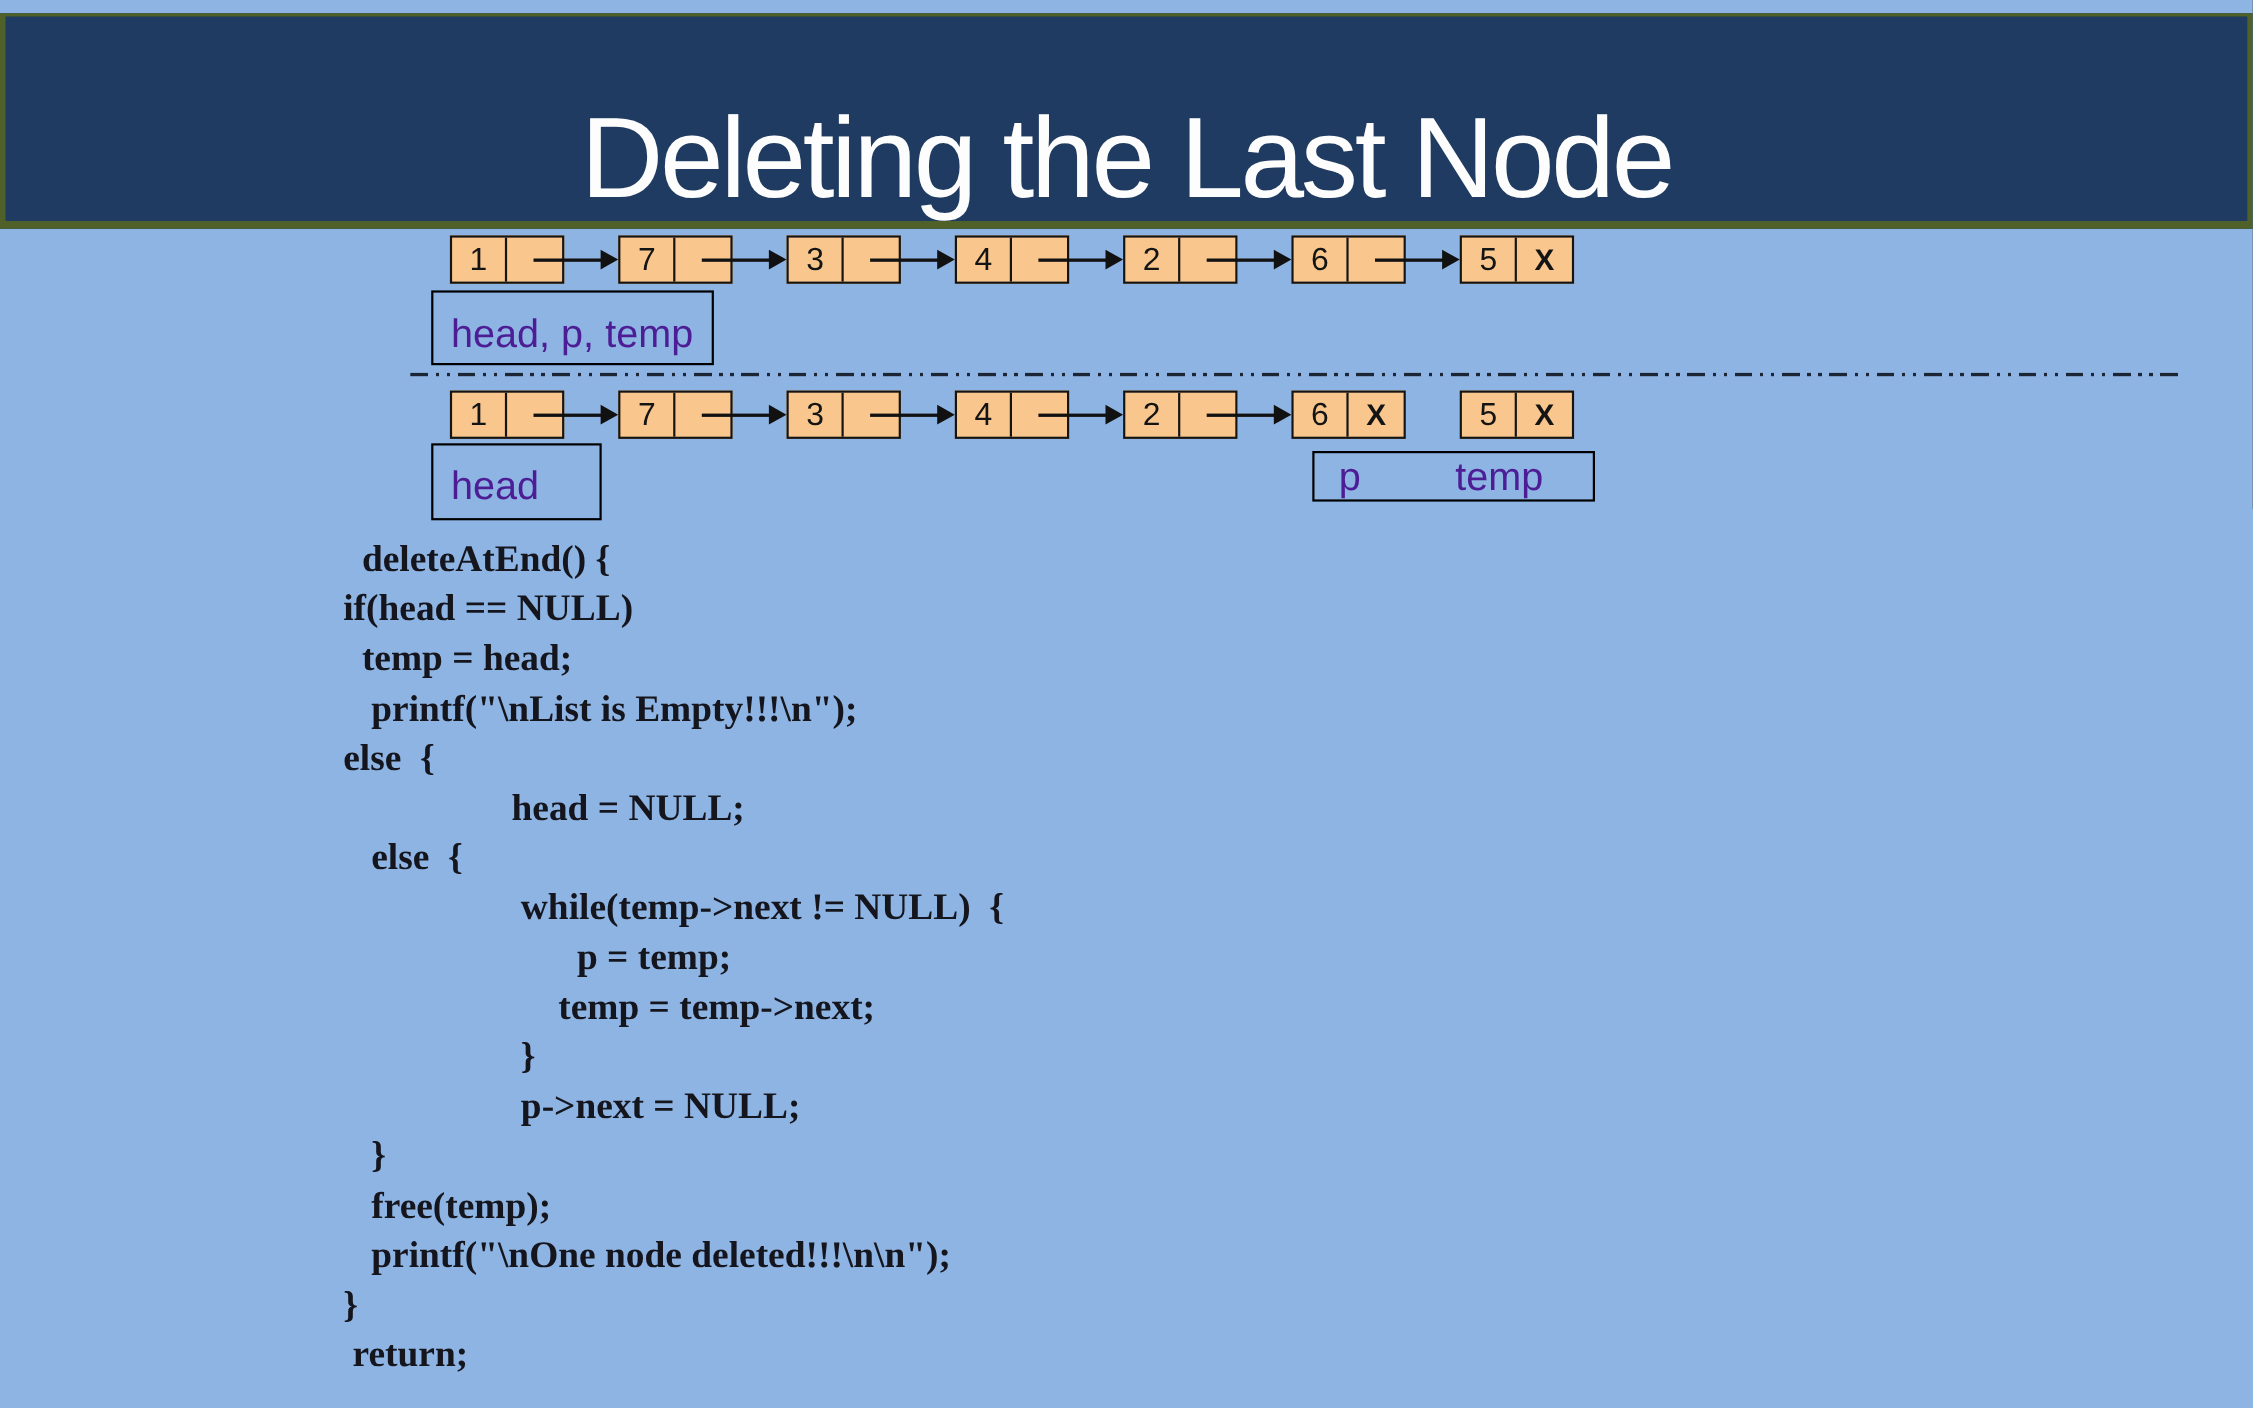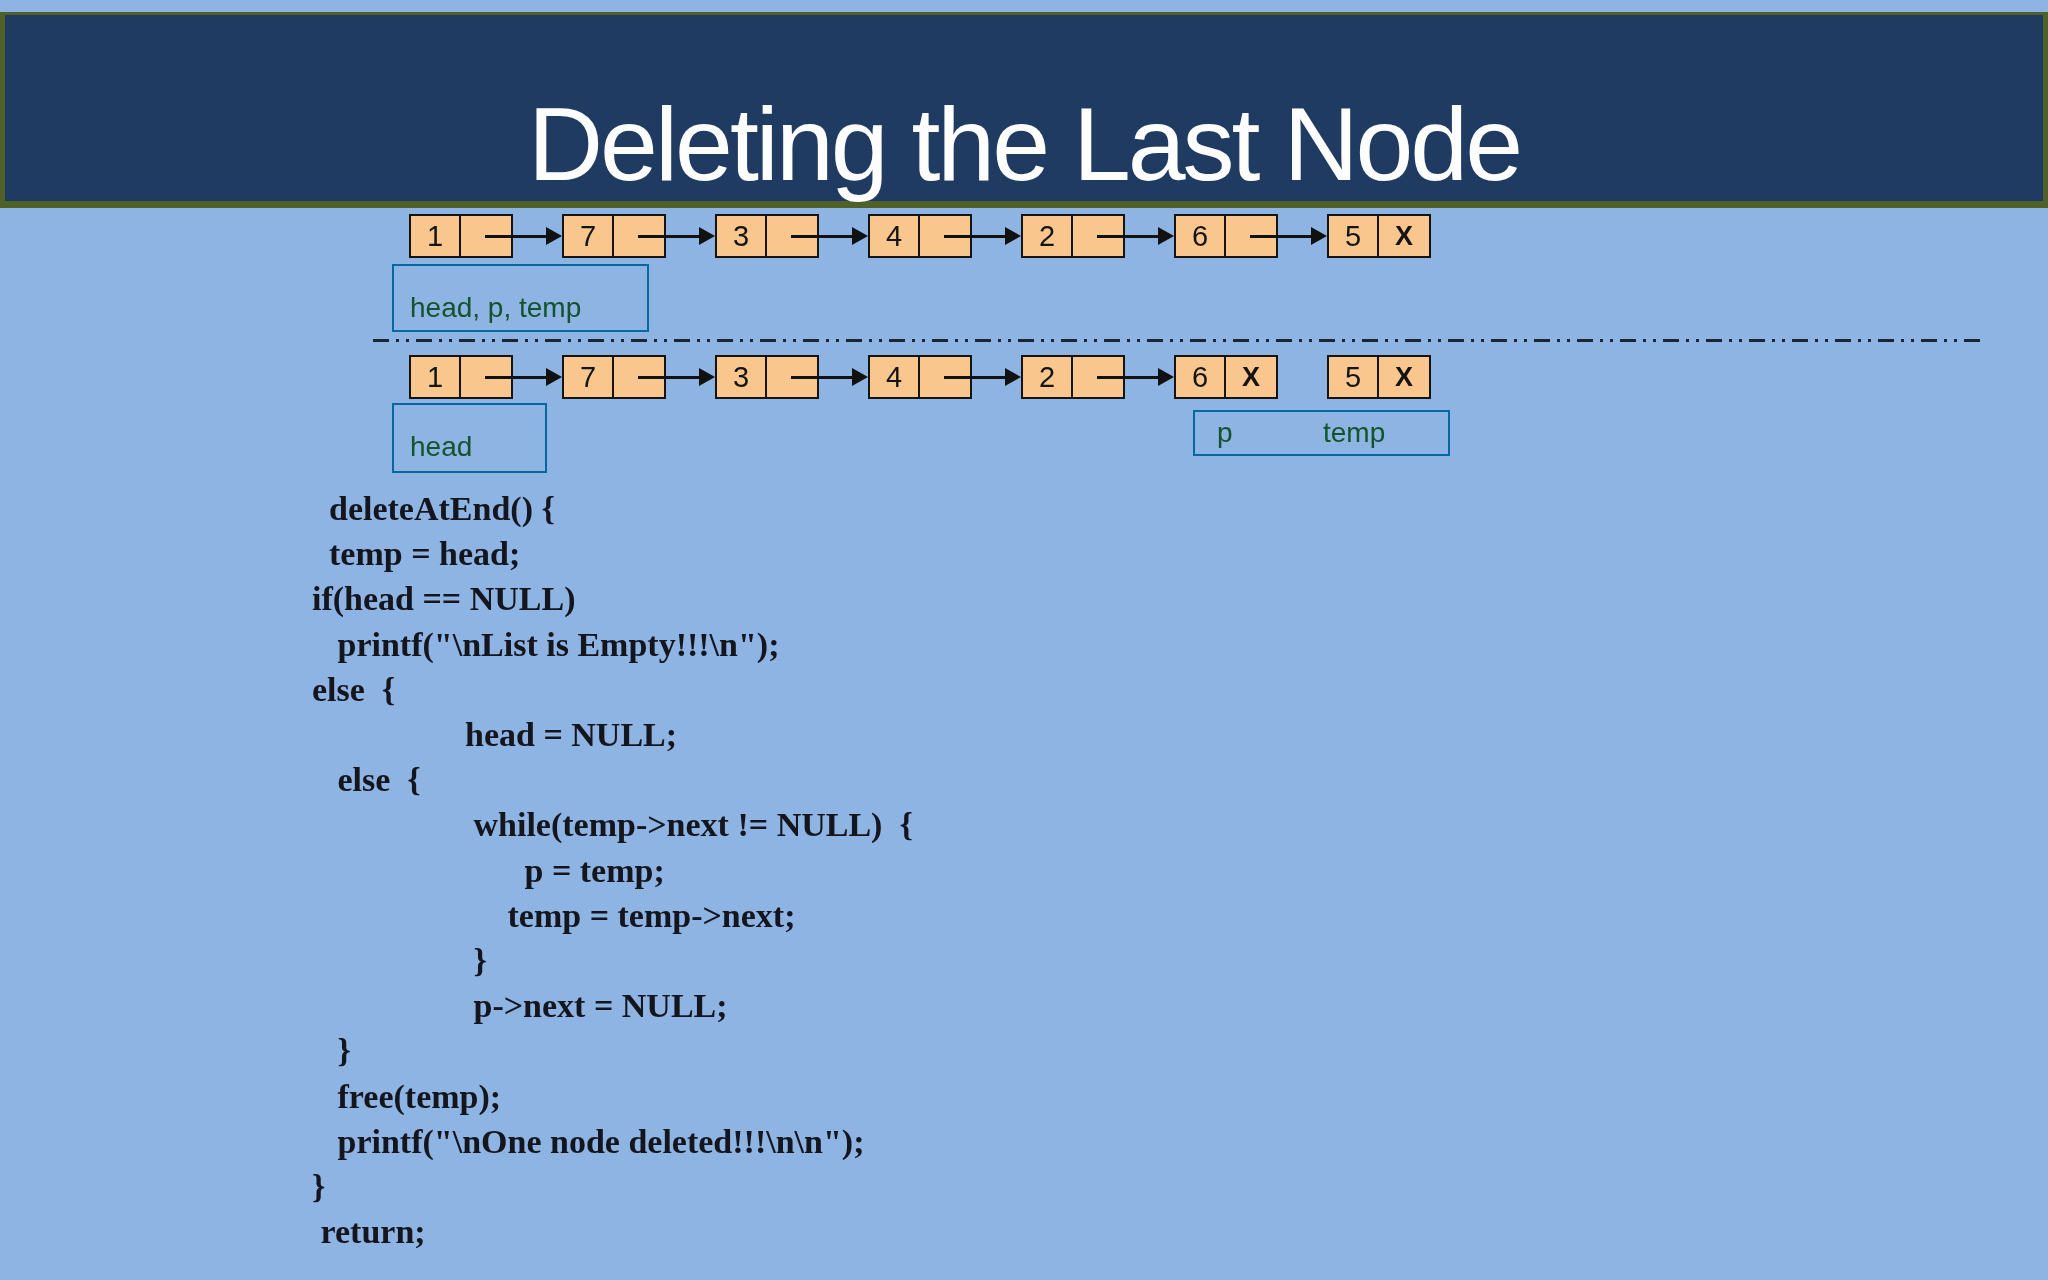--- a/index.html
+++ b/index.html
@@ -44,22 +44,22 @@
     width:63px; height:3px; background:#111; overflow:visible; z-index:2;
   }
   .ahead{
     position:absolute; left:61px; top:-7.5px; width:0; height:0;
     border-left:16px solid #111;
     border-top:9px solid transparent;
     border-bottom:9px solid transparent;
   }
   
   .labelbox{
-    position:absolute; box-sizing:border-box; border:2px solid #0369a1;
-    color:#14532d; font-size:28px;
+    position:absolute; box-sizing:border-box; border:2px solid #000000;
+    color:#4c1d95; font-size:36px;
   }
   .box-head-p-temp{left:392px; top:264px; width:257px; height:68px;
     display:flex; align-items:flex-end; padding:0 0 6px 16px;}
   .box-head{left:392px; top:403px; width:155px; height:70px;
     display:flex; align-items:flex-end; padding:0 0 8px 16px;text-align:center;}
   .box-p-temp{left:1193px; top:410px; width:257px; height:46px;}
   .box-p-temp .plabel{position:absolute; left:22px; top:50%; transform:translateY(-50%);}
   .box-p-temp .templabel{position:absolute; left:128px; top:50%; transform:translateY(-50%);}
   
   .divider{
@@ -203,22 +203,22 @@
   </div>
 
   <div class="labelbox box-p-temp">
     <span class="plabel">p</span>
     <span class="templabel">temp</span>
   </div>
 
   <div class="code">
 
   <div class="code-line">  deleteAtEnd() {</div>
+      <div class="code-line">if(head == NULL)</div>
       <div class="code-line">  temp = head;</div>
-      <div class="code-line">if(head == NULL)</div>
       <div class="code-line">   printf("\nList is Empty!!!\n");</div>
       <div class="code-line">else  {</div>
       <div class="code-line">                  head = NULL;</div>
       <div class="code-line">   else  {</div>
       <div class="code-line">                   while(temp-&gt;next != NULL)  {</div>
       <div class="code-line">                         p = temp;</div>
       <div class="code-line">                       temp = temp-&gt;next;</div>
       <div class="code-line">                   }</div>
       <div class="code-line">                   p-&gt;next = NULL;</div>
       <div class="code-line">   }</div>

